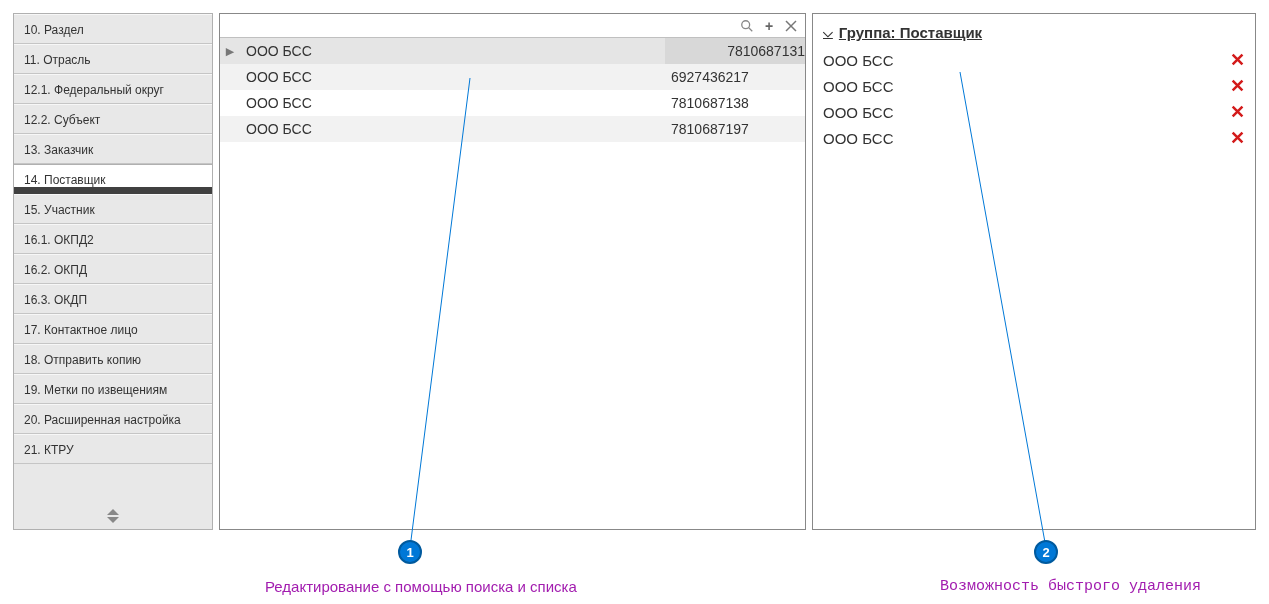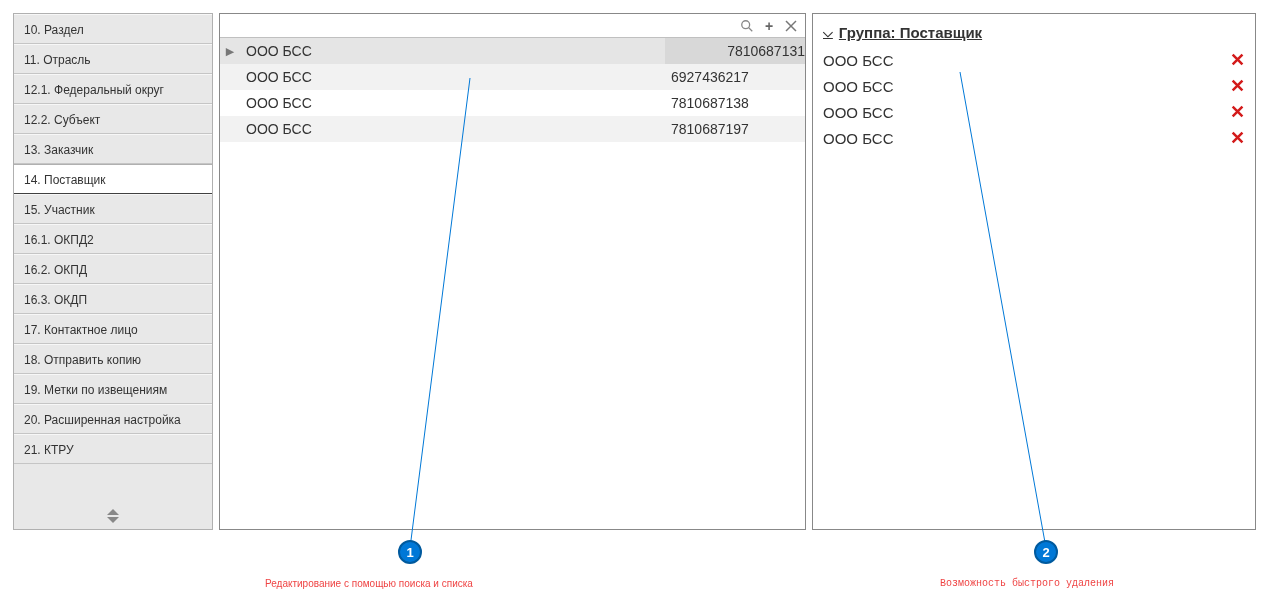--- a/index.html
+++ b/index.html
@@ -38,21 +38,21 @@
     border-top: 1px solid #f7f7f7;
     cursor: pointer;
     white-space: nowrap;
     overflow: hidden;
     text-overflow: ellipsis;
     font-size: 12px;
   }
   .sidebar-item.selected {
     background: #fff;
     border-top: 1px solid #b0b0b0;
-    border-bottom: 1px solid #404040;
+    border-bottom: 7px solid #404040;
   }
   .sidebar-arrows {
     padding: 6px 0;
     display: flex;
     flex-direction: column;
     align-items: center;
     gap: 2px;
   }
   .arrow-up, .arrow-down {
     width: 0; height: 0;
@@ -173,22 +173,22 @@
     color: #fff;
     font-size: 13px;
     display: flex;
     align-items: center;
     justify-content: center;
     font-weight: bold;
     border: 2px solid #005a9e;
   }
   .callout-text {
     position: absolute;
-    font-size: 10px;
-    color: #ef4444;
+    font-size: 15px;
+    color: #a21caf;
     white-space: nowrap;
   }
 </style>
 </head>
 <body>
 
 <div class="wrap">
   <div class="panels">
 
     <div class="sidebar">

